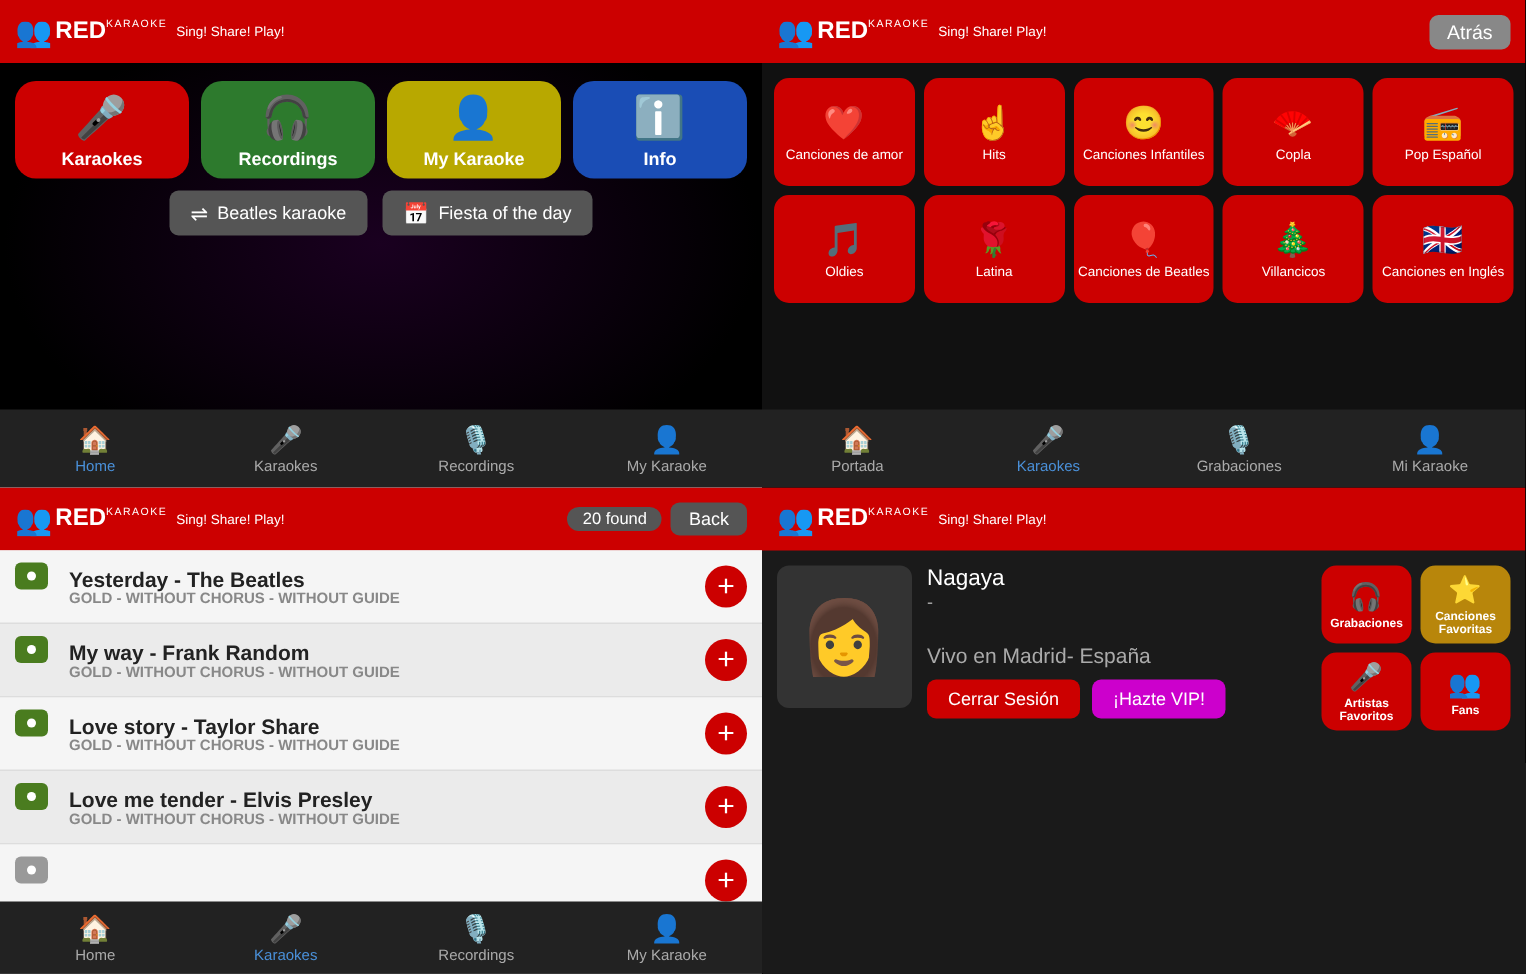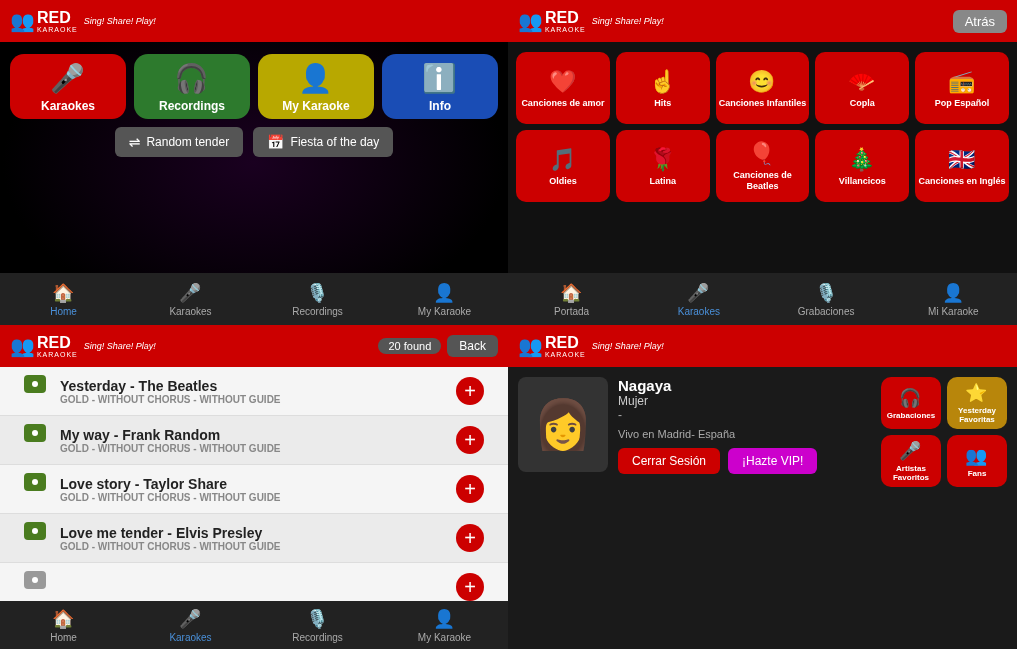--- a/index.html
+++ b/index.html
@@ -29,35 +29,35 @@
     .p1-nav-item .nav-icon { font-size: 18px; color: #aaa; }
     .p1-nav-item .nav-label { font-size: 10px; color: #aaa; margin-top: 2px; }
     .p1-nav-item.active .nav-icon { color: #4a90d9; }
     .p1-nav-item.active .nav-label { color: #4a90d9; }
 
     
     .p2 { background: #111; }
     .p2-grid { display: grid; grid-template-columns: repeat(5, 1fr); gap: 6px; padding: 10px 8px 6px; }
     .p2-cat-btn { background: #cc0000; border-radius: 10px; display: flex; flex-direction: column; align-items: center; justify-content: center; padding: 6px 3px 5px; cursor: pointer; border: none; height: 72px; }
     .p2-cat-btn .cat-icon { font-size: 22px; color: #fff; margin-bottom: 3px; }
-    .p2-cat-btn .cat-label { color: #fff; font-size: 9px; font-weight: bold; text-align: center; line-height: 1.2; }
+    .p2-cat-btn .cat-label { color: #fff; font-size: 9px; font-weight: normal; text-align: center; line-height: 1.2; }
     .p2-bottom-nav { position: absolute; bottom: 0; left: 0; right: 0; height: 52px; background: #222; display: flex; }
     .p2-nav-item { flex: 1; display: flex; flex-direction: column; align-items: center; justify-content: center; cursor: pointer; }
     .p2-nav-item .nav-icon { font-size: 18px; color: #aaa; }
     .p2-nav-item .nav-label { font-size: 10px; color: #aaa; margin-top: 2px; }
     .p2-nav-item.active .nav-icon { color: #4a90d9; }
     .p2-nav-item.active .nav-label { color: #4a90d9; }
 
     
     .p3 { background: #f0f0f0; }
     .p3-header { background: #cc0000; display: flex; align-items: center; padding: 6px 10px; height: 42px; }
     .p3-header .count-badge { margin-left: auto; background: #555; color: #fff; border-radius: 10px; padding: 2px 10px; font-size: 11px; margin-right: 6px; }
     .p3-header .back-btn2 { background: #555; color: #fff; border: none; border-radius: 6px; padding: 4px 12px; font-size: 12px; cursor: pointer; }
     .p3-list { background: #f0f0f0; }
-    .p3-item { display: flex; align-items: center; padding: 8px 24px; border-bottom: 1px solid #ddd; background: #f5f5f5; }
+    .p3-item { display: flex; align-items: center; padding: 8px 10px; border-bottom: 1px solid #ddd; background: #f5f5f5; }
     .p3-item:nth-child(even) { background: #ebebeb; }
     .p3-lock-icon { width: 26px; height: 32px; margin-right: 10px; flex-shrink: 0; }
     .p3-lock-body { background: #4a7c1f; border-radius: 4px; width: 22px; height: 18px; position: relative; display: flex; align-items: center; justify-content: center; }
     .p3-lock-keyhole { width: 6px; height: 6px; background: #fff; border-radius: 50%; }
     .p3-item-text { flex: 1; }
     .p3-item-title { font-size: 14px; font-weight: bold; color: #222; }
     .p3-item-sub { font-size: 10px; color: #888; font-weight: bold; }
     .p3-add-btn { width: 28px; height: 28px; background: #cc0000; border-radius: 50%; border: none; color: #fff; font-size: 20px; line-height: 1; cursor: pointer; display: flex; align-items: center; justify-content: center; }
     .p3-bottom-nav { height: 48px; background: #222; display: flex; position: absolute; bottom: 0; left: 0; right: 0; }
     .p3-nav-item { flex: 1; display: flex; flex-direction: column; align-items: center; justify-content: center; cursor: pointer; }
@@ -65,40 +65,40 @@
     .p3-nav-item .nav-label { font-size: 10px; color: #aaa; margin-top: 2px; }
     .p3-nav-item.active .nav-icon { color: #4a90d9; }
     .p3-nav-item.active .nav-label { color: #4a90d9; }
 
     
     .p4 { background: #1a1a1a; }
     .p4-content { display: flex; gap: 10px; padding: 10px 10px 8px; }
     .p4-avatar { width: 90px; height: 95px; background: #333; border-radius: 8px; overflow: hidden; flex-shrink: 0; display: flex; align-items: center; justify-content: center; }
     .p4-avatar-img { font-size: 48px; }
     .p4-info { flex: 1; }
-    .p4-name { color: #fff; font-size: 15px; font-weight: bold; }
+    .p4-name { color: #fff; font-size: 15px; font-weight: normal; }
     .p4-sub { color: #ccc; font-size: 12px; }
     .p4-dash { color: #aaa; font-size: 12px; }
-    .p4-location { color: #aaa; font-size: 11px; margin-top: 6px; }
+    .p4-location { color: #aaa; font-size: 14px; margin-top: 21px; }
     .p4-action-buttons { display: flex; gap: 8px; margin-top: 8px; }
     .p4-cerrar-btn { background: #cc0000; color: #fff; border: none; border-radius: 6px; padding: 6px 14px; font-size: 12px; cursor: pointer; }
     .p4-vip-btn { background: #cc00cc; color: #fff; border: none; border-radius: 6px; padding: 6px 14px; font-size: 12px; cursor: pointer; }
     .p4-side-buttons { display: grid; grid-template-columns: 1fr 1fr; gap: 6px; flex-shrink: 0; }
     .p4-side-btn { background: #cc0000; border-radius: 10px; width: 60px; height: 52px; display: flex; flex-direction: column; align-items: center; justify-content: center; cursor: pointer; border: none; }
     .p4-side-btn.gold { background: #b8860b; }
     .p4-side-btn .side-icon { font-size: 18px; color: #fff; }
     .p4-side-btn .side-label { color: #fff; font-size: 8px; font-weight: bold; text-align: center; margin-top: 2px; }
     .p4-bottom-nav { position: absolute; bottom: 0; left: 509px; right: 0; height: 48px; background: #222; display: flex; }
 
     .logo-badge { display: inline-flex; align-items: center; gap: 2px; }
     .logo-people { font-size: 20px; color: #fff; }
-    .logo-text-wrap { display: flex; flex-direction: column; }
+    .logo-text-wrap { display: flex; flex-direction: row; }
     .logo-red { color: #fff; font-size: 16px; font-weight: 900; line-height: 1; }
     .logo-karaoke-sub { color: #fff; font-size: 7px; letter-spacing: 1px; }
-    .logo-tagline { color: #fff; font-size: 9px; margin-left: 4px; font-style: italic; }
+    .logo-tagline { color: #fff; font-size: 9px; margin-left: 4px; }
   </style>
 </head>
 <body>
 
 <div class="panel p1">
   <div class="p1-header">
     <div class="logo-badge">
       <span class="logo-people">👥</span>
       <div class="logo-text-wrap">
         <span class="logo-red">RED</span>
@@ -121,21 +121,21 @@
       <span class="icon-label">My Karaoke</span>
     </button>
     <button class="p1-icon-btn p1-btn-info">
       <span class="icon-symbol">ℹ️</span>
       <span class="icon-label">Info</span>
     </button>
   </div>
   <div class="p1-random-row">
     <button class="p1-random-btn">
       <span class="btn-icon">⇌</span>
-      <span>Random tender</span>
+      <span>Beatles karaoke</span>
     </button>
     <button class="p1-random-btn">
       <span class="btn-icon">📅</span>
       <span>Fiesta of the day</span>
     </button>
   </div>
   <div class="p1-bottom-nav">
     <div class="p1-nav-item active">
       <span class="nav-icon">🏠</span>
       <span class="nav-label">Home</span>
@@ -337,36 +337,35 @@
       </div>
       <span class="logo-tagline">Sing! Share! Play!</span>
     </div>
   </div>
   <div class="p4-content">
     <div class="p4-avatar">
       <span class="p4-avatar-img">👩</span>
     </div>
     <div class="p4-info">
       <div class="p4-name">Nagaya</div>
-      <div class="p4-sub">Mujer</div>
       <div class="p4-dash">-</div>
       <div class="p4-location">Vivo en Madrid- España</div>
       <div class="p4-action-buttons">
         <button class="p4-cerrar-btn">Cerrar Sesión</button>
         <button class="p4-vip-btn">¡Hazte VIP!</button>
       </div>
     </div>
     <div class="p4-side-buttons">
       <button class="p4-side-btn">
         <span class="side-icon">🎧</span>
         <span class="side-label">Grabaciones</span>
       </button>
       <button class="p4-side-btn gold">
         <span class="side-icon">⭐</span>
-        <span class="side-label">Yesterday Favoritas</span>
+        <span class="side-label">Canciones Favoritas</span>
       </button>
       <button class="p4-side-btn">
         <span class="side-icon">🎤</span>
         <span class="side-label">Artistas Favoritos</span>
       </button>
       <button class="p4-side-btn">
         <span class="side-icon">👥</span>
         <span class="side-label">Fans</span>
       </button>
     </div>

